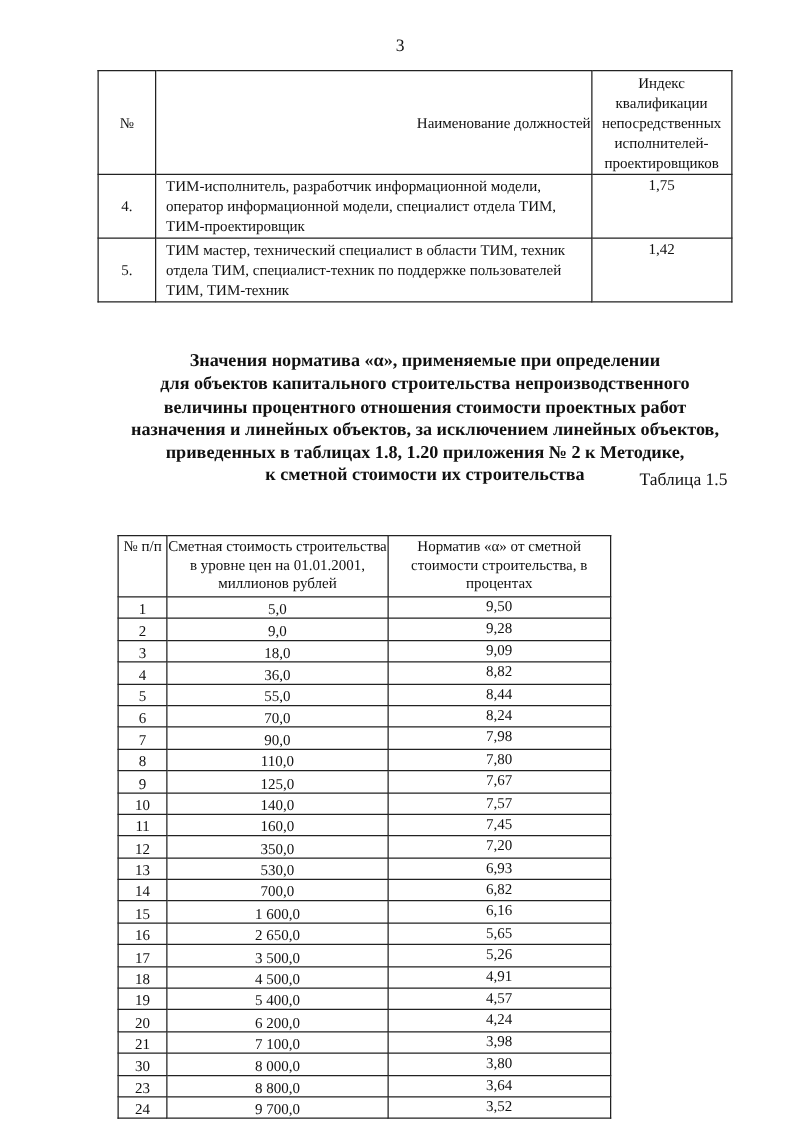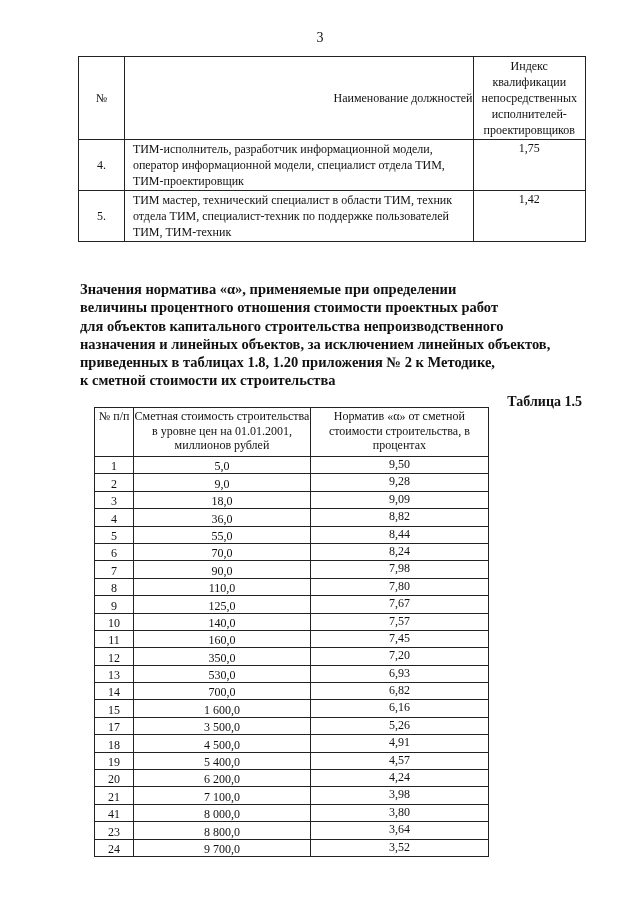--- a/index.html
+++ b/index.html
@@ -11,25 +11,25 @@
     table { border-collapse: collapse; position: absolute; }
     td, th { border: 1px solid #222; font-weight: normal; padding: 0; }
     #t1 { left: 78px; top: 56px; width: 508px; font-size: 12px; }
     #t1 th { line-height: 16px; vertical-align: middle; border-radius: 23px; }
     #t1 .c1 { width: 46px; text-align: center; }
     #t1 .c2 { width: 348px; text-align: left; padding-left: 8px; line-height: 16px; }
     #t1 .c3 { width: 112px; text-align: center; vertical-align: top; line-height: 16px; }
     #t1 thead th.c2 { text-align: right; padding-left: 0; }
     #t1 tbody td.c1 { vertical-align: middle; }
     .title {
-      position: absolute; left: 80px; top: 280px; width: 520px; text-align: left;
+      position: absolute; left: 80px; top: 280px; width: 520px; text-align: center;
       font-weight: bold; font-size: 14.5px; line-height: 18.3px;
     }
-    .table-caption { position: absolute; top: 394px; right: 58px; font-size: 14px; font-weight: bold; }
-    #t2 { left: 94px; top: 407px; width: 395px; font-size: 12px; }
+    .table-caption { position: absolute; top: 377px; right: 58px; font-size: 14px; }
+    #t2 { left: 94px; top: 428px; width: 395px; font-size: 12px; }
     #t2 th { line-height: 14.5px; vertical-align: top; padding-top: 1px; }
     #t2 .c1 { width: 50px; text-align: center; }
     #t2 .c2 { width: 222px; text-align: center; }
     #t2 .c3 { width: 223px; text-align: center; }
     #t2 tbody td { height: 16.4px; line-height: 14px; vertical-align: bottom; }
     #t2 tbody td.c3 { vertical-align: top; }
   </style>
 </head>
 <body>
 
@@ -52,22 +52,22 @@
     <tr>
       <td class="c1" style="height:50px">5.</td>
       <td class="c2">ТИМ мастер, технический специалист в области ТИМ, техник отдела ТИМ, специалист-техник по поддержке пользователей ТИМ, ТИМ-техник</td>
       <td class="c3">1,42</td>
     </tr>
   </tbody>
 </table>
 
 <div class="title">
   <div>Значения норматива «α», применяемые при определении</div>
+  <div>для объектов капитального строительства непроизводственного</div>
   <div>величины процентного отношения стоимости проектных работ</div>
-  <div>для объектов капитального строительства непроизводственного</div>
   <div>назначения и линейных объектов, за исключением линейных объектов,</div>
   <div>приведенных в таблицах 1.8, 1.20 приложения № 2 к Методике,</div>
   <div>к сметной стоимости их строительства</div>
 </div>
 
 <div class="table-caption">Таблица 1.5</div>
 
 <table id="t2">
   <thead>
     <tr>
@@ -146,20 +146,25 @@
         <td class="c1">14</td>
         <td class="c2">700,0</td>
         <td class="c3">6,82</td>
       </tr>
       <tr>
         <td class="c1">15</td>
         <td class="c2">1 600,0</td>
         <td class="c3">6,16</td>
       </tr>
       <tr>
+        <td class="c1">16</td>
+        <td class="c2">2 650,0</td>
+        <td class="c3">5,65</td>
+      </tr>
+      <tr>
         <td class="c1">17</td>
         <td class="c2">3 500,0</td>
         <td class="c3">5,26</td>
       </tr>
       <tr>
         <td class="c1">18</td>
         <td class="c2">4 500,0</td>
         <td class="c3">4,91</td>
       </tr>
       <tr>
@@ -171,21 +176,21 @@
         <td class="c1">20</td>
         <td class="c2">6 200,0</td>
         <td class="c3">4,24</td>
       </tr>
       <tr>
         <td class="c1">21</td>
         <td class="c2">7 100,0</td>
         <td class="c3">3,98</td>
       </tr>
       <tr>
-        <td class="c1">41</td>
+        <td class="c1">30</td>
         <td class="c2">8 000,0</td>
         <td class="c3">3,80</td>
       </tr>
       <tr>
         <td class="c1">23</td>
         <td class="c2">8 800,0</td>
         <td class="c3">3,64</td>
       </tr>
       <tr>
         <td class="c1">24</td>

